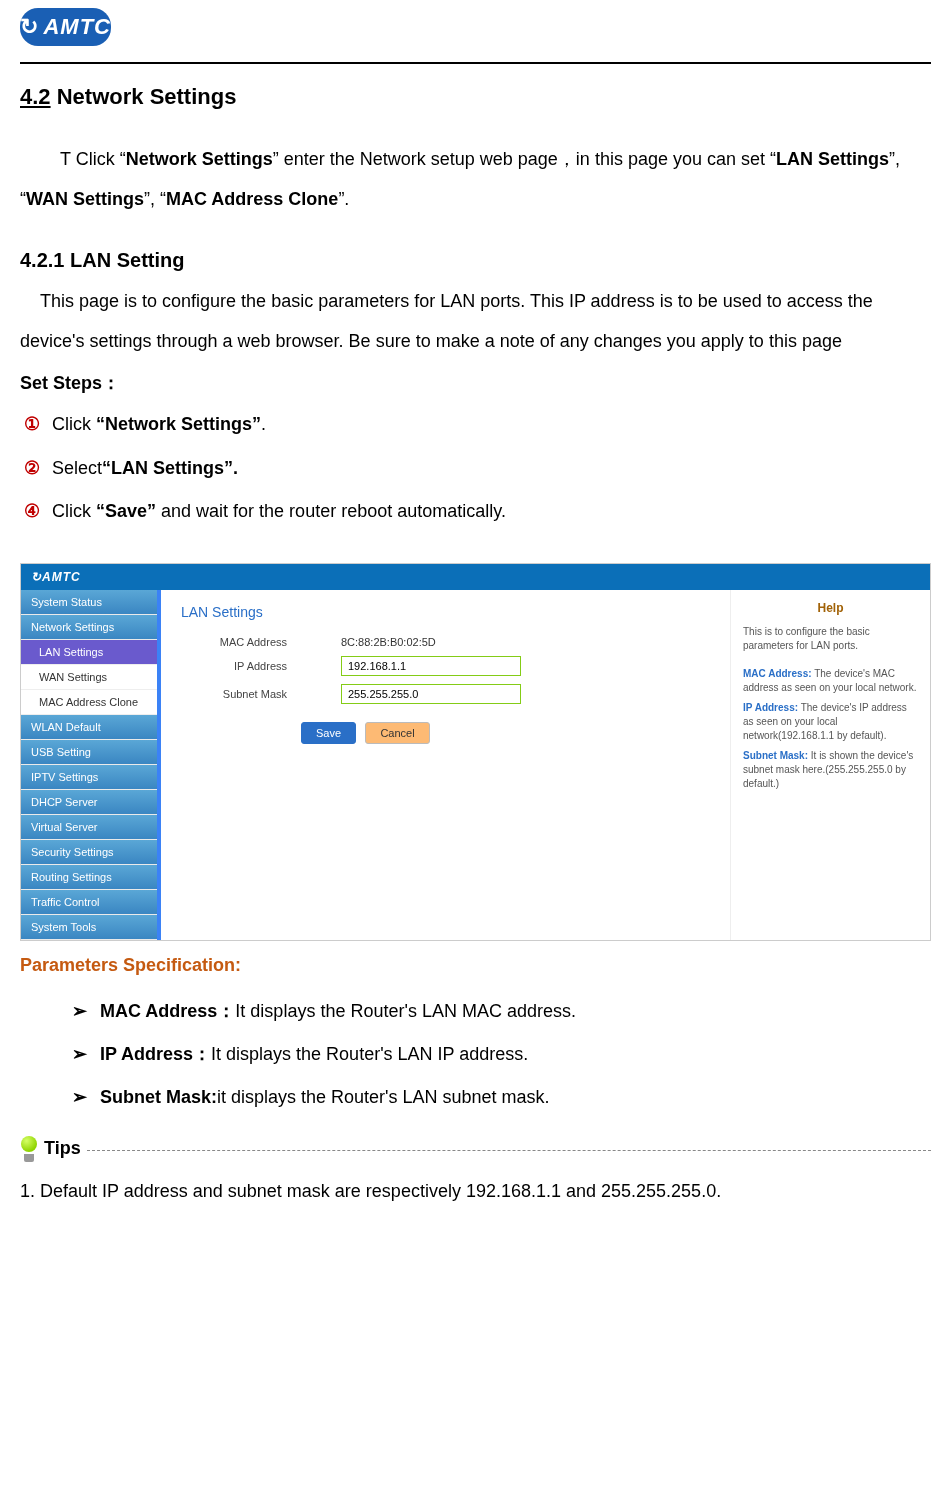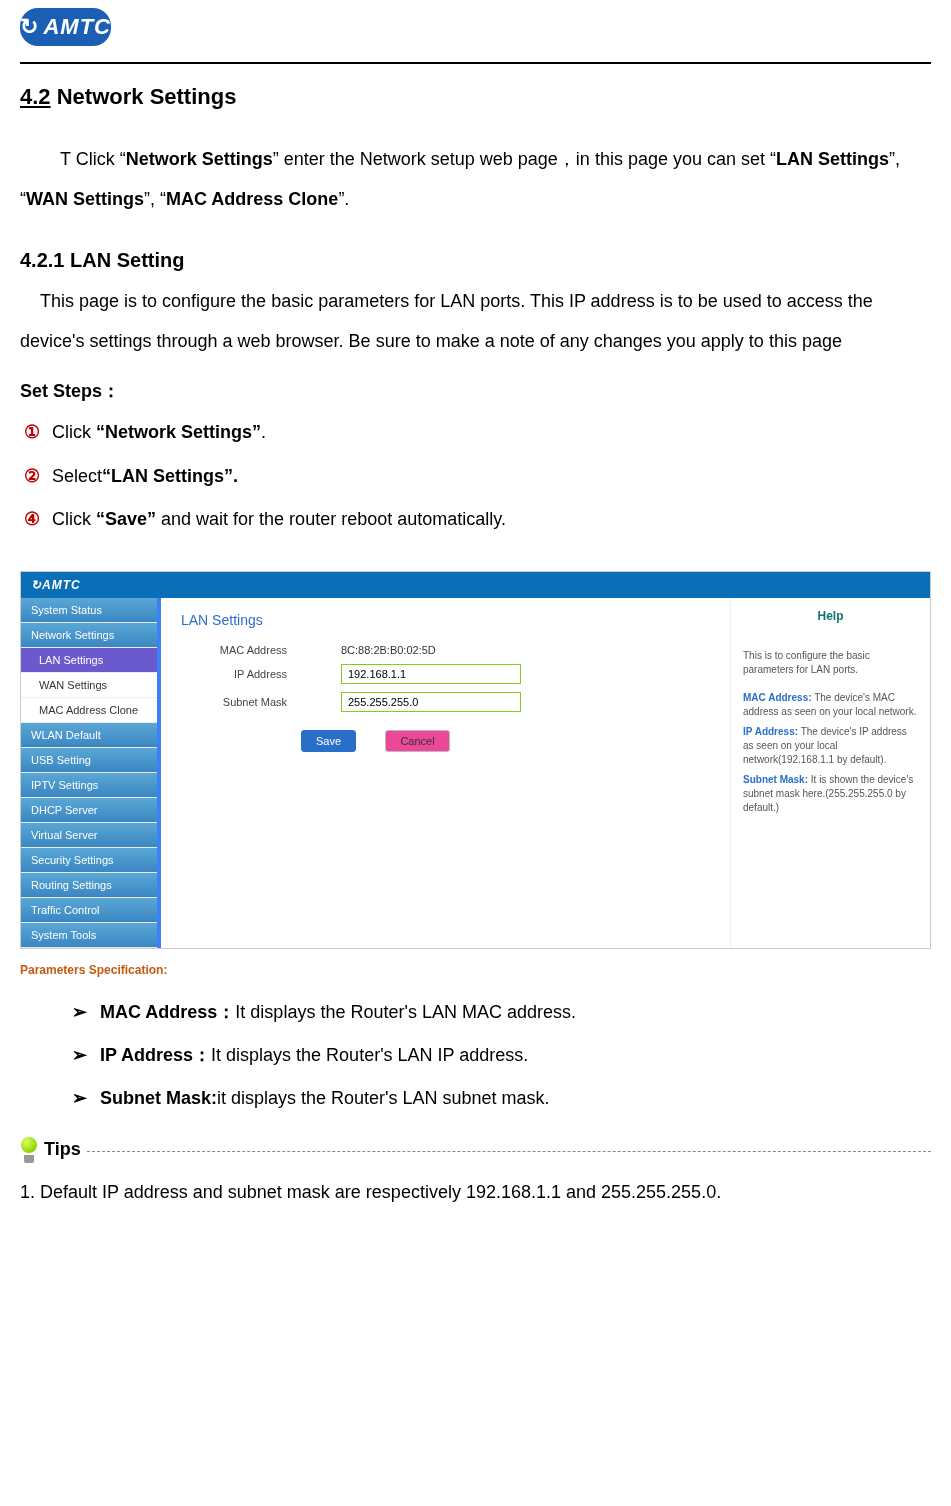--- a/index.html
+++ b/index.html
@@ -4,21 +4,21 @@
   <style>
     * { box-sizing: border-box; margin: 0; padding: 0; }
     body { width: 951px; font-family: Arial, Helvetica, sans-serif; color: #000; background: #fff; padding: 0 20px 30px; }
     .page-logo { display: inline-block; background: #1a5fb4; color: #fff; font-weight: bold; font-style: italic; padding: 6px 0; font-size: 22px; letter-spacing: 1px; margin-top: 8px; border-radius: 18px; }
     .page-logo .sym { font-style: normal; font-weight: bold; margin-right: 4px; }
     .hr-top { border: none; border-top: 2px solid #000; margin: 16px 0 20px; }
     .h-section { font-size: 22px; font-weight: bold; margin-bottom: 30px; }
     .h-section .num { text-decoration: underline; }
     .h-subsection { font-size: 20px; font-weight: bold; margin: 30px 0 10px; }
     .body-text { font-size: 18px; line-height: 2.2; }
-    .set-steps { font-weight: bold; font-size: 18px; margin-top: 18px; }
+    .set-steps { font-weight: bold; font-size: 18px; margin-top: 10px; }
     .step-list { list-style: none; padding-left: 4px; margin-top: 8px; }
     .step-list li { font-size: 18px; line-height: 2.4; }
     .step-list .circled { color: #c00000; font-weight: bold; display: inline-block; width: 28px; }
     .bold { font-weight: bold; }
 
     
     .shot { border: 1px solid #ccc; margin: 30px 0 14px; position: relative; font-size: 12px; color: #333; }
     .shot-bar { background: #0b6fb8; color: #fff; height: 26px; display: flex; align-items: center; padding-left: 10px; font-weight: bold; font-style: italic; letter-spacing: 1px; }
     .shot-body { display: flex; min-height: 300px; }
     .shot-side { width: 140px; background: #f4f4f4; border-right: 4px solid #3b82f6; }
@@ -27,26 +27,26 @@
     .shot-side .s-sub.sel { background: #6a5acd; color: #fff; }
     .shot-main { flex: 1; padding: 14px 20px; position: relative; }
     .shot-main h4 { color: #2a6fc7; font-size: 14px; font-weight: normal; margin-bottom: 16px; }
     .frow { display: flex; align-items: center; margin: 8px 0; gap: 40px; }
     .flabel { width: 120px; text-align: right; font-size: 11px; color: #444; padding-right: 14px; }
     .fval { font-size: 11px; }
     .finput { width: 180px; border: 1px solid #84cc16; font-size: 11px; padding: 3px 6px; }
     .fbtn-row { margin-top: 18px; padding-left: 120px; }
     .fbtn { display: inline-block; padding: 4px 14px; font-size: 11px; border: 1px solid #2a6fc7; border-radius: 3px; margin-right: 6px; }
     .fbtn.save { background: #2a6fc7; color: #fff; }
-    .fbtn.cancel { background: #ec4899; color: #333; border-color: #bbb; margin-left: 20px; }
+    .fbtn.cancel { background: #fdba74; color: #333; border-color: #bbb; }
     .shot-help { width: 200px; border-left: 1px solid #eee; padding: 10px 12px; font-size: 10px; color: #555; line-height: 1.4; }
-    .shot-help h5 { color: #0f766e; text-align: center; font-size: 12px; font-weight: bold; margin-bottom: 24px; }
+    .shot-help h5 { color: #a16207; text-align: center; font-size: 12px; font-weight: bold; margin-bottom: 8px; }
     .shot-help .hk { color: #2a6fc7; font-weight: bold; }
 
-    .param-title { color: #c55a11; font-weight: bold; font-size: 12px; margin-bottom: 14px; }
+    .param-title { color: #c55a11; font-weight: bold; font-size: 18px; margin-bottom: 14px; }
     .param-list { list-style: none; padding-left: 4px; margin-left: 48px; }
     .param-list li { font-size: 18px; line-height: 2.4; }
     .param-list .arrow { font-weight: bold; display: inline-block; width: 28px; }
 
     .tips-row { display: flex; align-items: center; margin: 16px 0 10px; }
     .bulb { width: 18px; height: 26px; margin-right: 6px; position: relative; }
     .bulb .glass { width: 16px; height: 16px; border-radius: 50%; background: radial-gradient(circle at 35% 30%, #d6ff66, #8fd400 70%); position: absolute; top: 0; left: 1px; }
     .bulb .base { width: 10px; height: 8px; background: #999; position: absolute; bottom: 0; left: 4px; border-radius: 0 0 2px 2px; }
     .tips-label { font-weight: bold; font-size: 18px; margin-right: 6px; }
     .dashes { flex: 1; border-top: 1px dashed #888; position: relative; top: 2px; }

